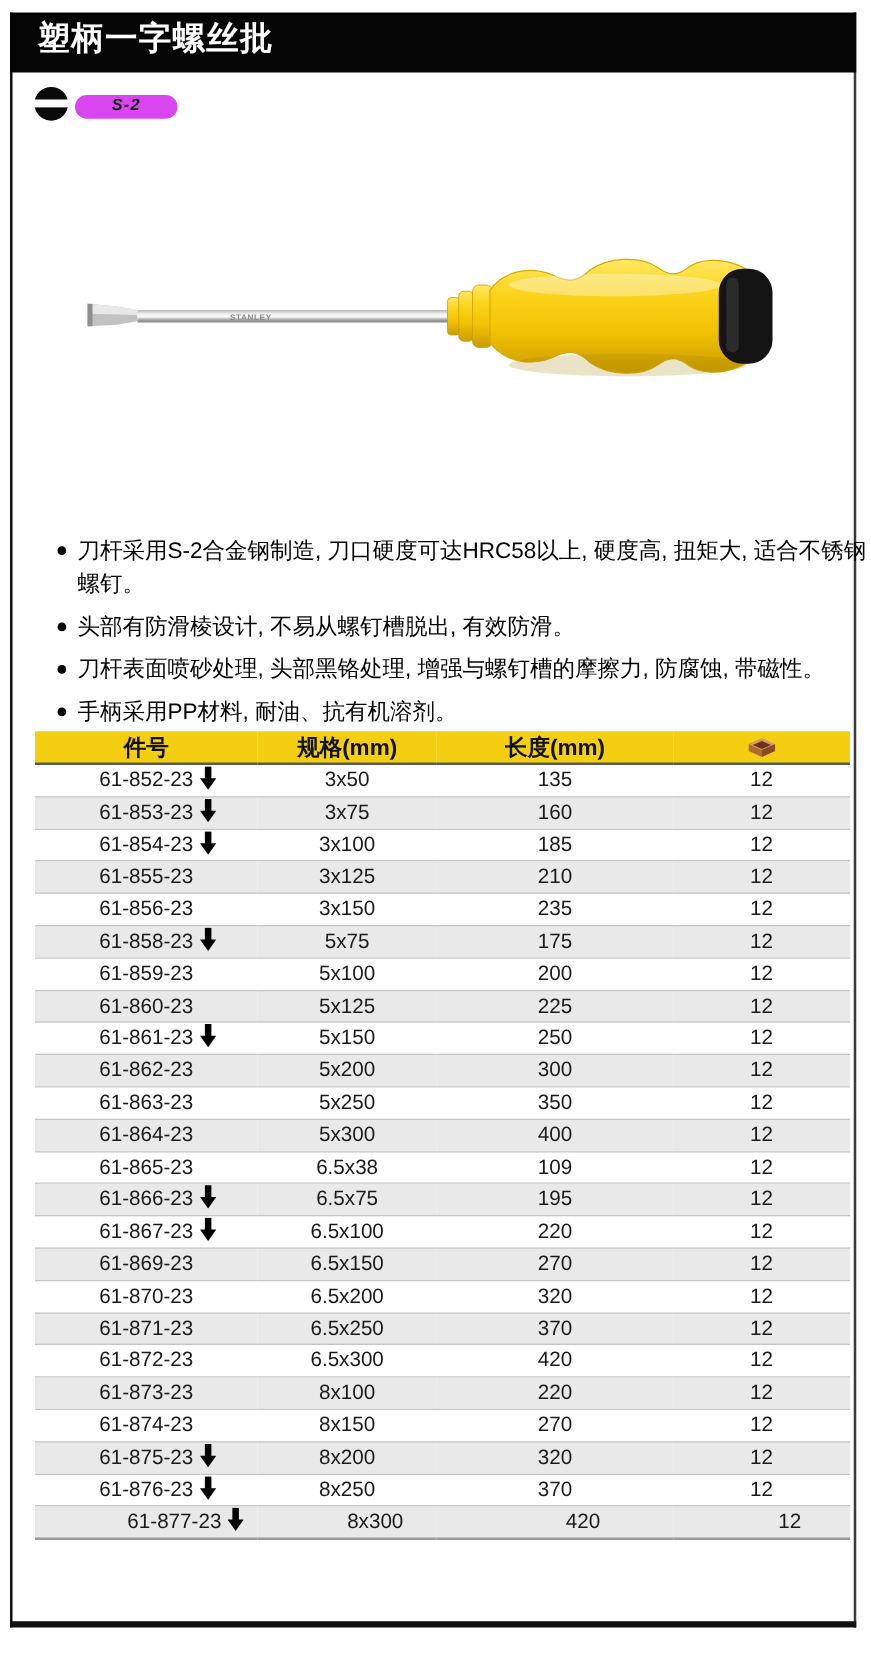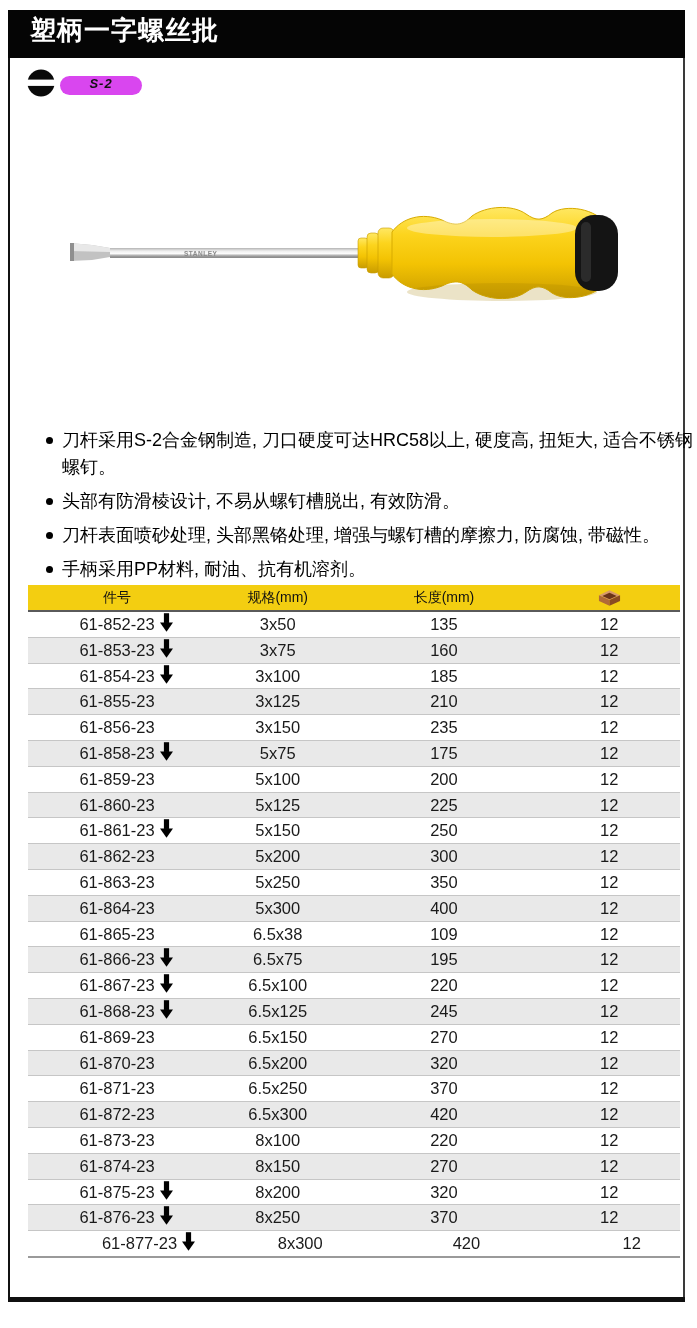--- a/index.html
+++ b/index.html
@@ -39,21 +39,21 @@
   .features li{position:relative;padding-left:18px;margin-bottom:7px;}
   .features li::before{
     content:"";position:absolute;left:2px;top:10px;width:7px;height:7px;border-radius:50%;background:#000;
   }
 
   
   .table-wrap{position:absolute;left:28px;top:585px;width:652px;}
   table{border-collapse:collapse;table-layout:fixed;width:652px;}
   thead th{
     background:#F3CE11;height:25px;padding:0;border-bottom:2px solid #5a5a5a;
-    font-size:14px;font-weight:normal;color:#111;text-align:center;vertical-align:middle;
+    font-size:18px;font-weight:bold;color:#111;text-align:center;vertical-align:middle;
   }
   tbody td{
     height:24.8px;padding:0;line-height:24.8px;text-align:center;vertical-align:middle;
     font-size:16.5px;color:#1a1a1a;border-bottom:1px solid #c6c6c6;
     white-space:nowrap;overflow:visible;
   }
   tbody tr:nth-child(even) td{background:#e9e9e9;}
   tbody tr:last-child td{border-bottom:2px solid #9a9a9a;padding-left:45px;}
   .part-wrap{position:relative;display:inline-block;}
   .new-arrow{position:absolute;left:100%;margin-left:5px;top:1px;width:13px;height:19px;}
@@ -358,34 +358,20 @@
           <rect x="4.2" y="0" width="5.6" height="10.5" fill="#000"></rect>
           <polygon points="0,10 14,10 7,20" fill="#000"></polygon>
         </svg>
       </span>
     </td>
     <td>6.5x100</td>
     <td>220</td>
     <td>12</td>
   </tr>
 
-  <tr>
-    <td>
-      <span class="part-wrap">
-        <span>61-868-23</span>
-        <svg class="new-arrow" viewBox="0 0 14 20">
-          <rect x="4.2" y="0" width="5.6" height="10.5" fill="#000"></rect>
-          <polygon points="0,10 14,10 7,20" fill="#000"></polygon>
-        </svg>
-      </span>
-    </td>
-    <td>6.5x125</td>
-    <td>245</td>
-    <td>12</td>
-  </tr>
 
   <tr>
     <td>
       <span class="part-wrap">
         <span>61-869-23</span>
         
       </span>
     </td>
     <td>6.5x150</td>
     <td>270</td>

